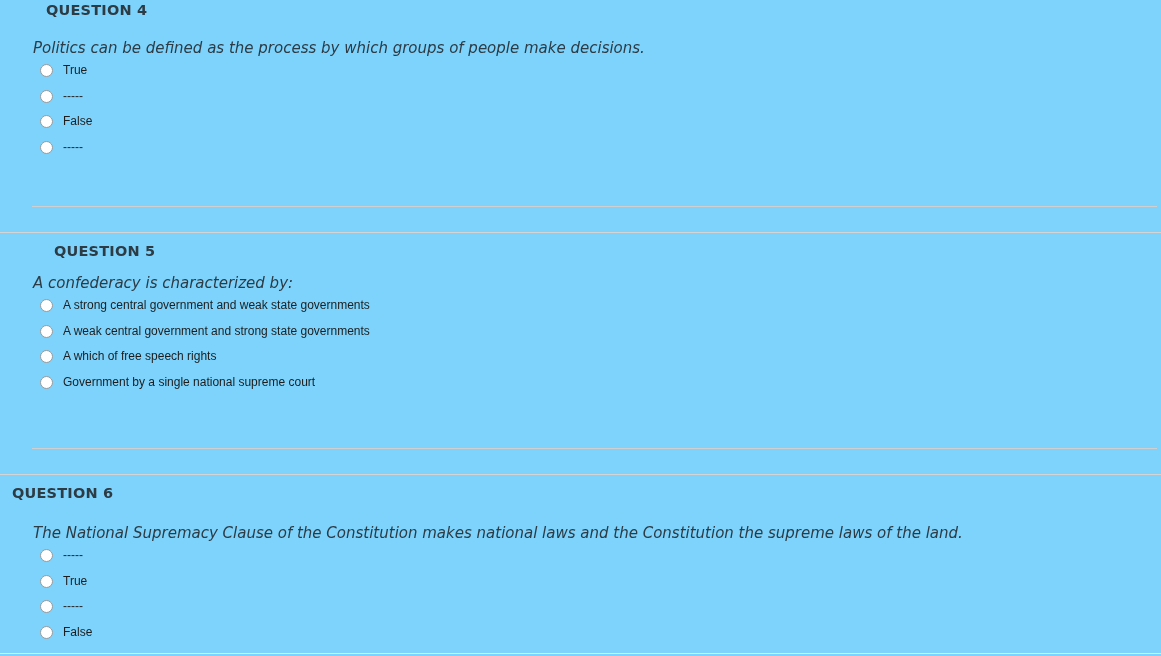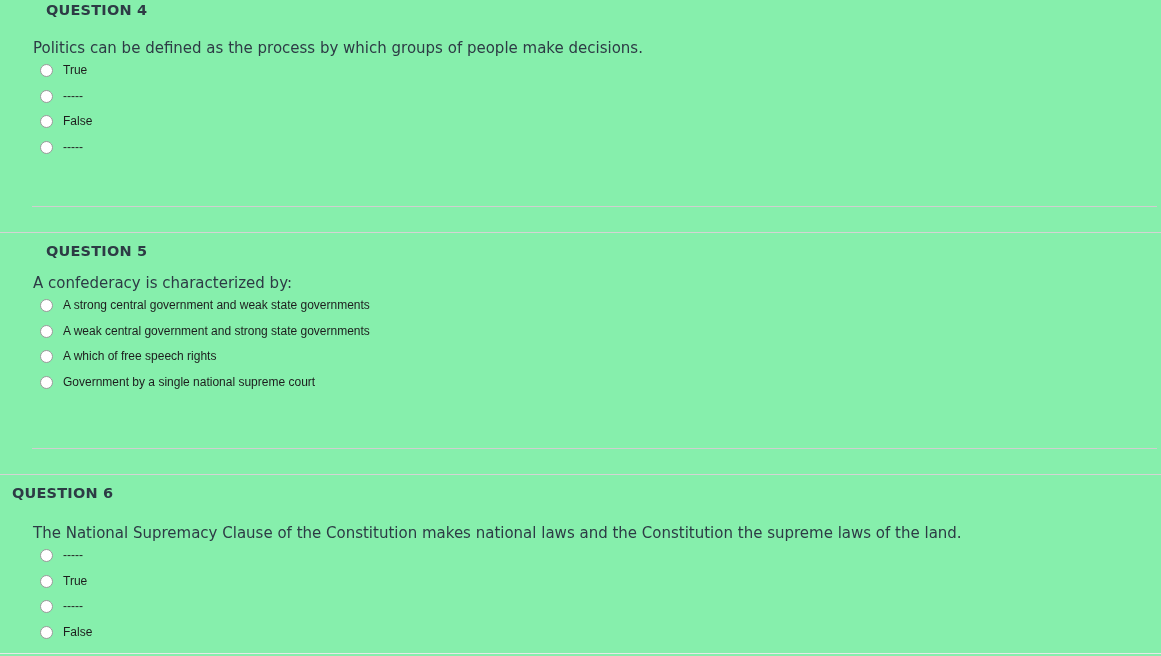--- a/index.html
+++ b/index.html
@@ -12,21 +12,21 @@
     height: 656px;
     overflow: hidden;
     font-family: "Liberation Sans", sans-serif;
     -webkit-font-smoothing: antialiased;
   }
 
   .quiz-page {
     position: relative;
     width: 1161px;
     height: 656px;
-    background: #86efac;
+    background: #7dd3fc;
   }
 
   
   .question-block {
     position: relative;
     width: 1161px;
     box-sizing: border-box;
     background: #fff;
   }
 
@@ -49,20 +49,21 @@
     padding-right: 20px;
   }
 
   .question-text {
     font-family: "DejaVu Sans", "Liberation Sans", sans-serif;
     font-size: 15px;
     color: #2d3b45;
     line-height: 20px;
     margin: 0;
     white-space: nowrap;
+    font-style: italic;
   }
 
   .answers {
     margin: 0;
     padding: 0;
     list-style: none;
   }
 
   .answer-row {
     display: flex;
@@ -120,21 +121,21 @@
     height: 0;
     border-top: 1px solid #e8e8e8;
   }
 
   
   #q4 { position: absolute; left: 0; top: 0; }
   #q4 .question-header { position: absolute; left: 0; top: 1px; }
   #q4 .question-body   { position: absolute; left: 0; top: 38px; width: 1161px; box-sizing: border-box; }
 
   #q5 { position: absolute; left: 0; top: 233px; }
-  #q5 .question-header { position: absolute; left: 0; top: 9px; }
+  #q5 .question-header { position: absolute; left: 8px; top: 9px; }
   #q5 .question-body   { position: absolute; left: 0; top: 40px; width: 1161px; box-sizing: border-box; }
 
   #q6 { position: absolute; left: 0; top: 475px; }
   #q6 .question-header { position: absolute; left: 0; top: 9px; padding-left: 12px; }
   #q6 .question-body   { position: absolute; left: 0; top: 48px; width: 1161px; box-sizing: border-box; }
 
   #rule-inset-1 { top: 206px; }
   #rule-full-1  { top: 232px; }
   #rule-inset-2 { top: 448px; }
   #rule-full-2  { top: 474px; }

